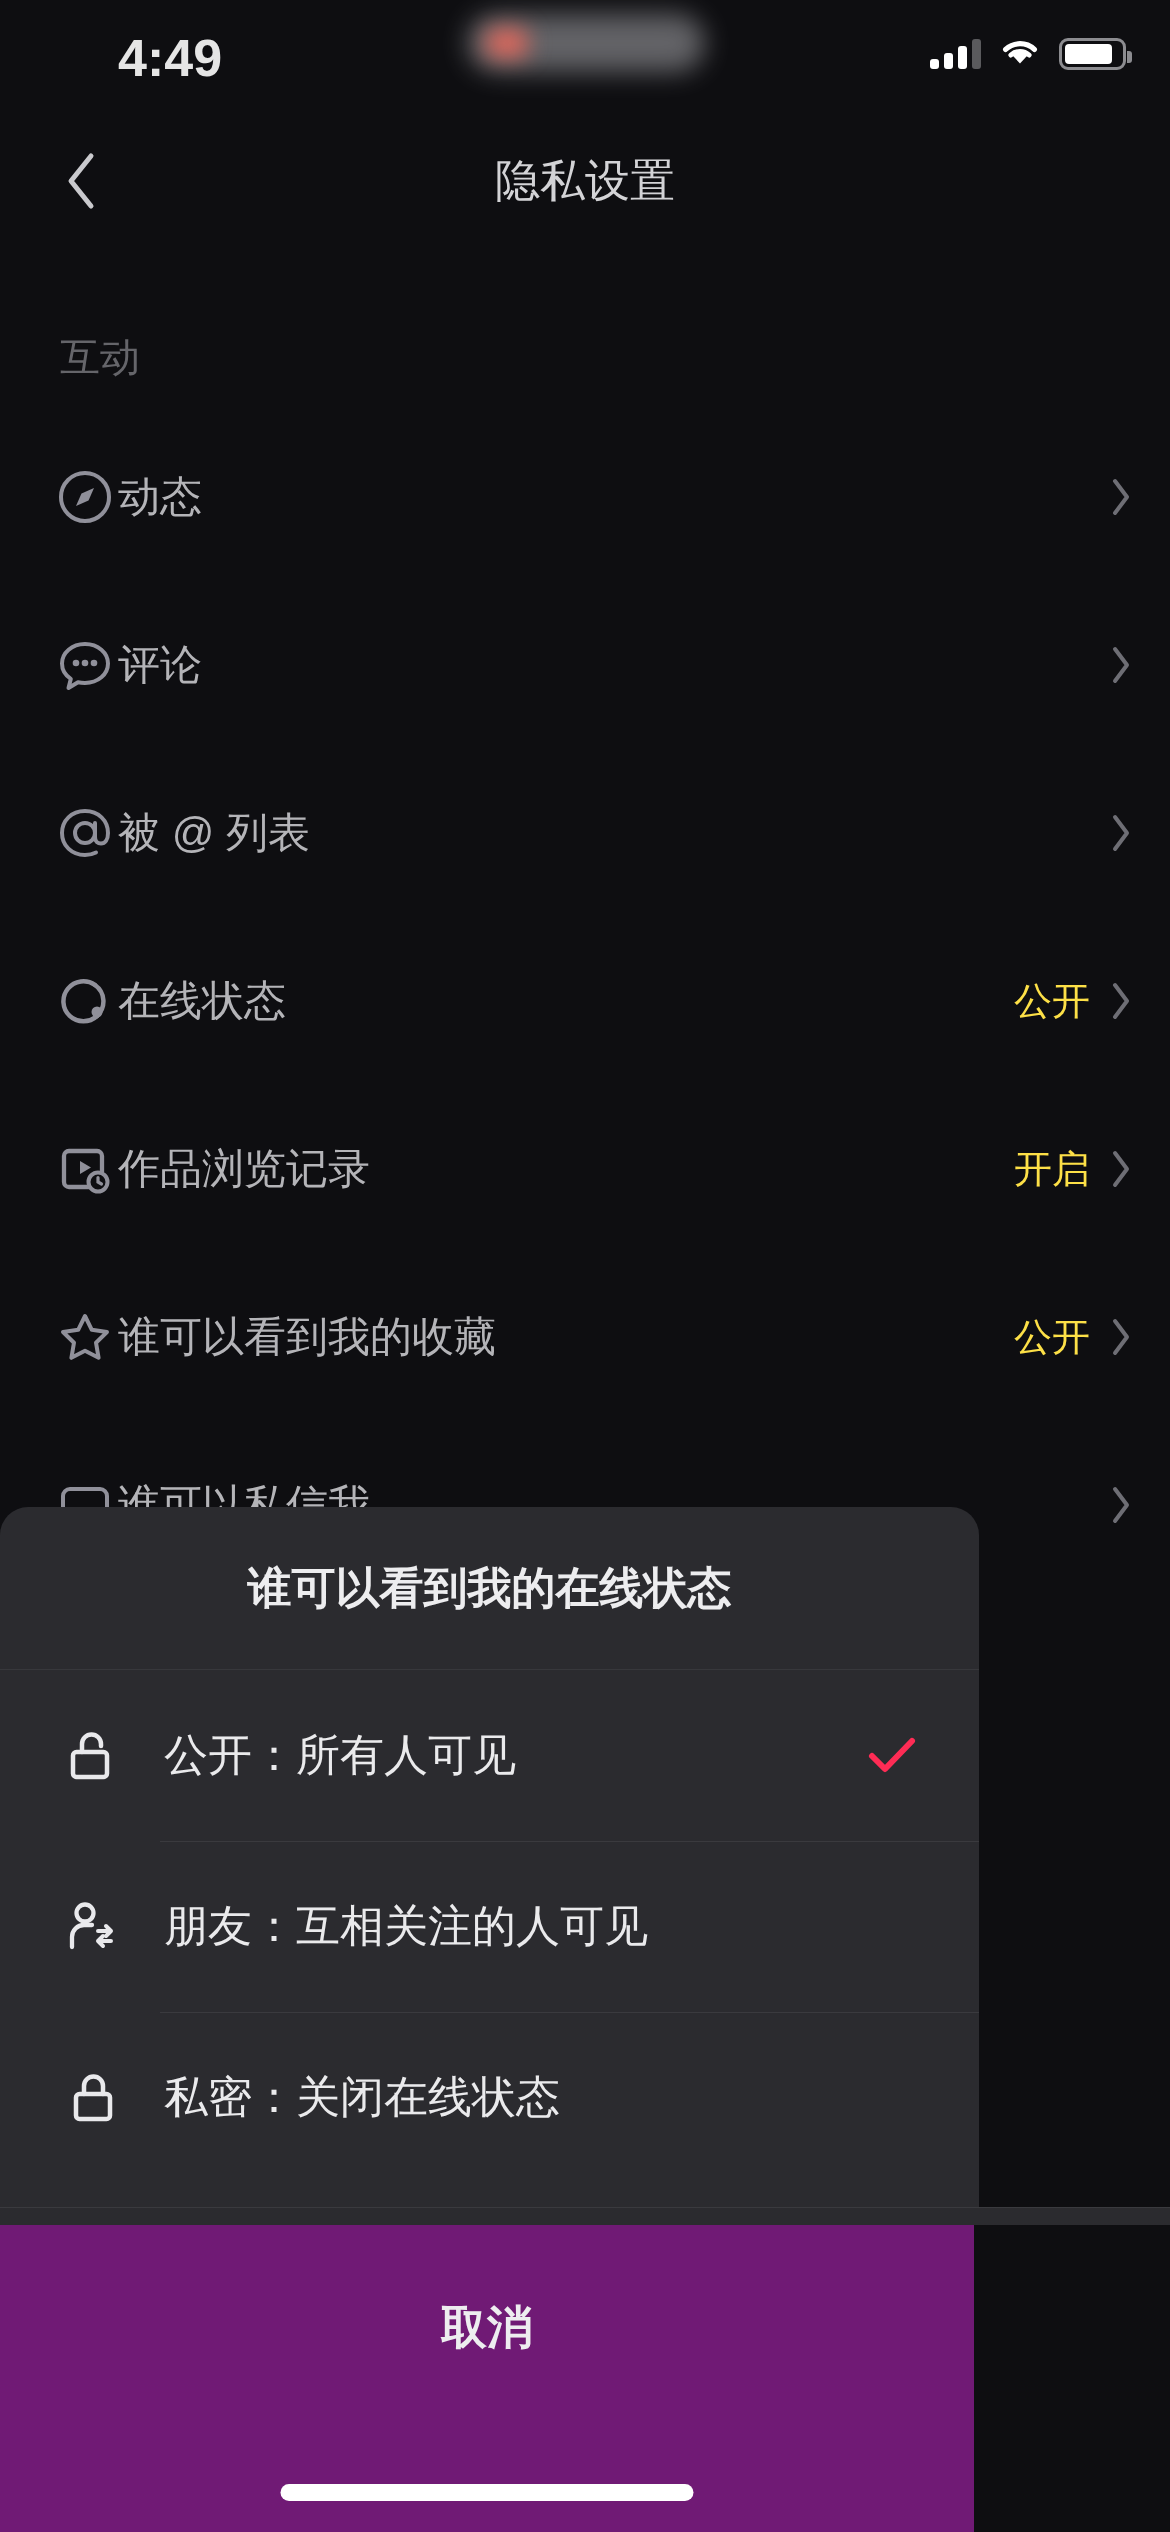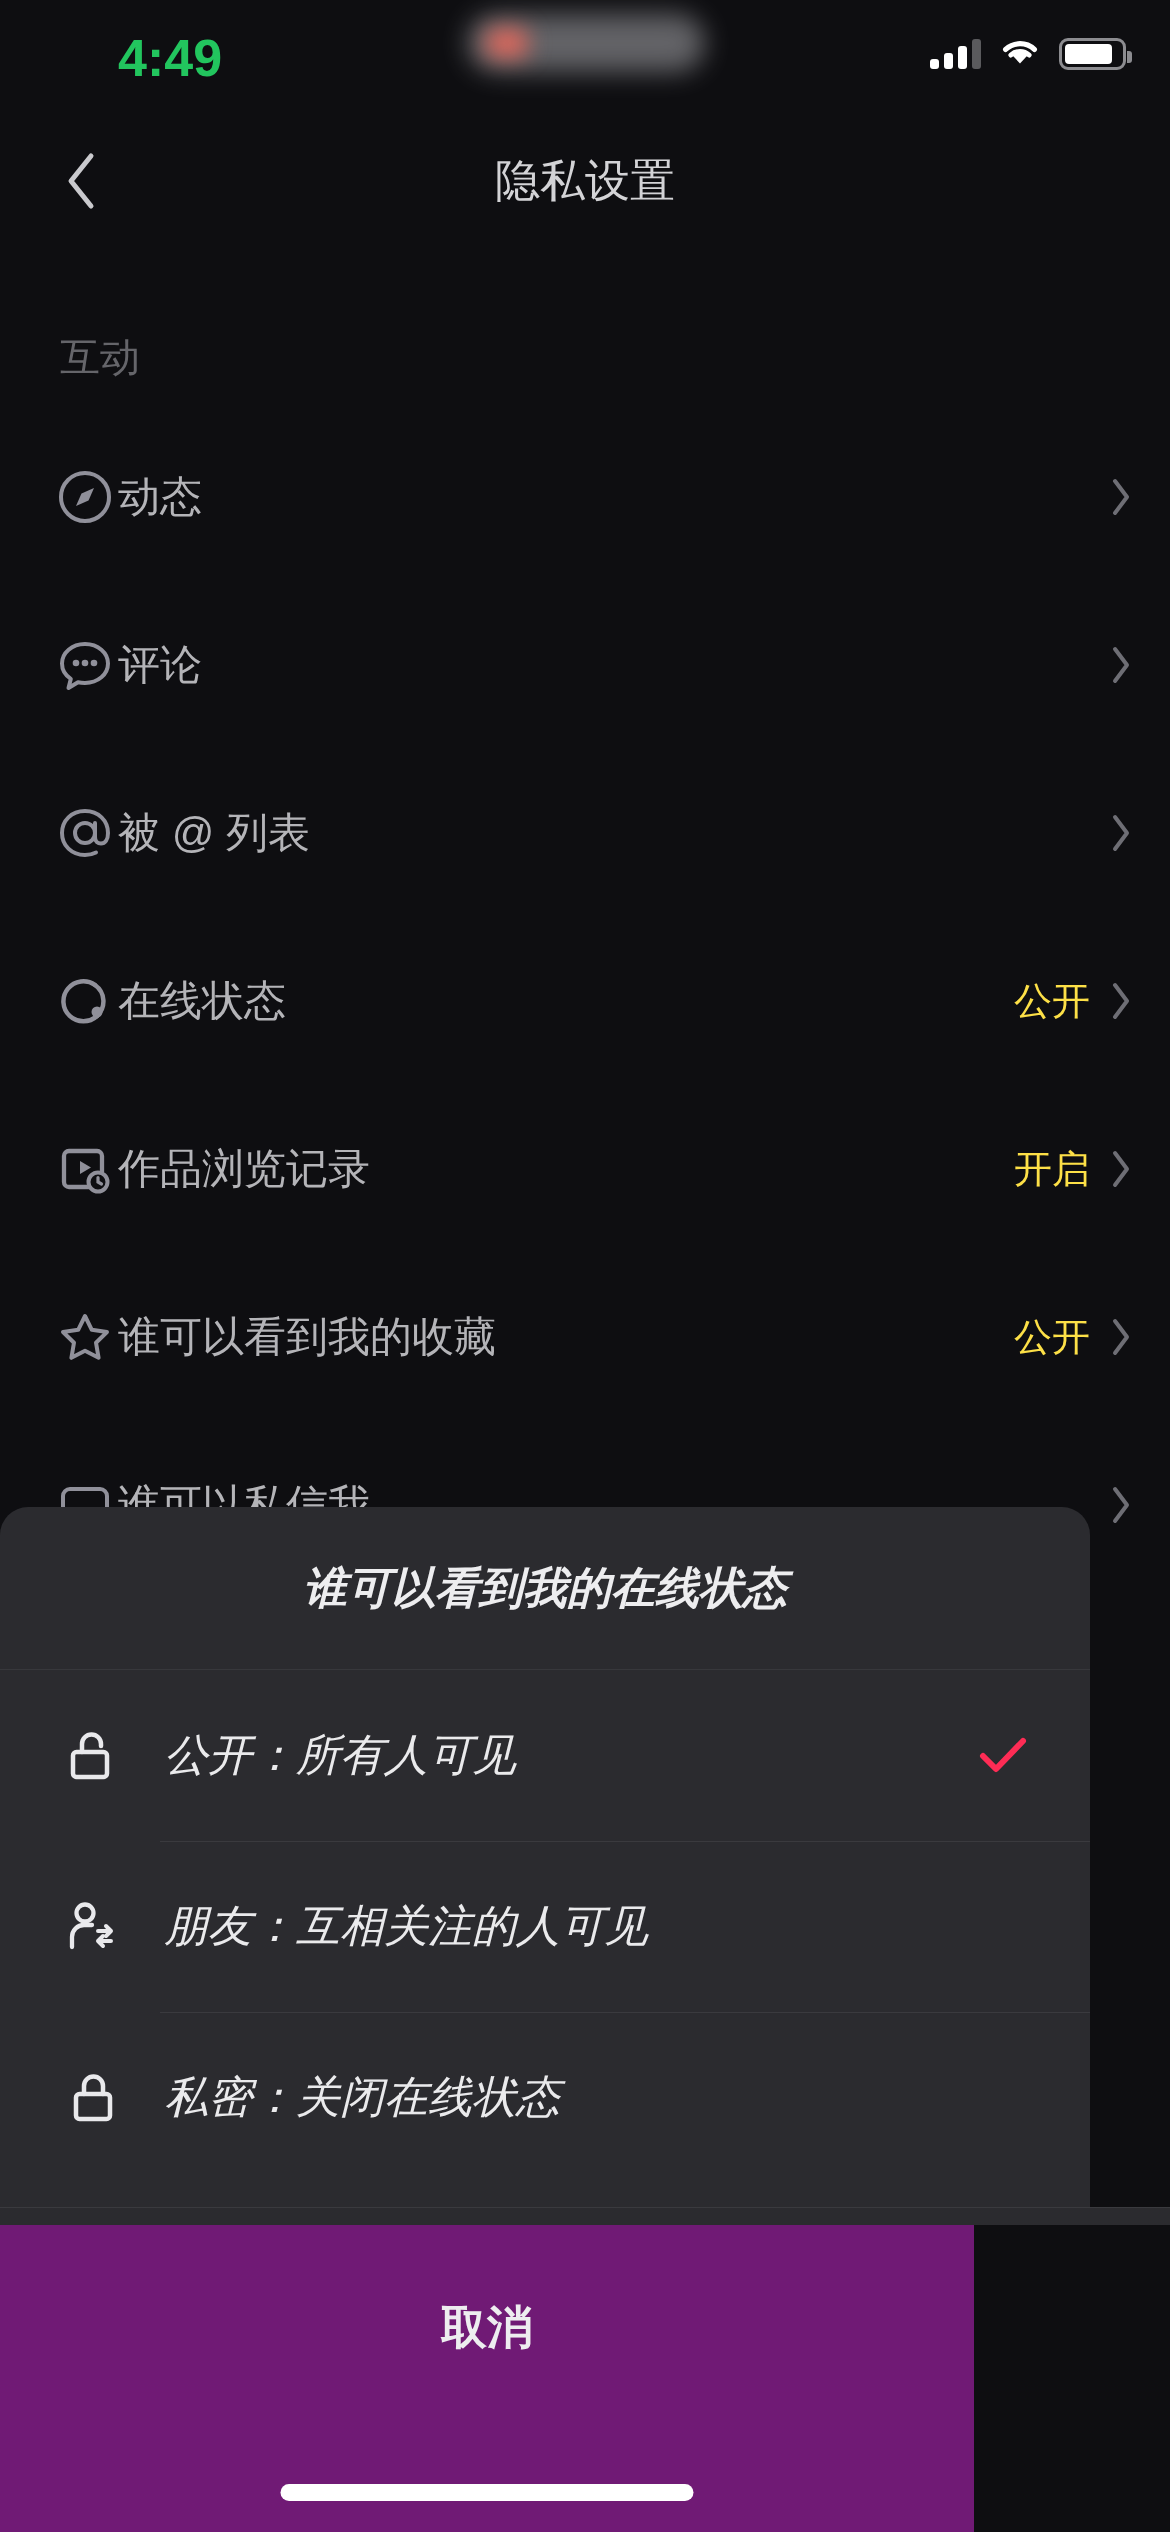--- a/index.html
+++ b/index.html
@@ -16,21 +16,21 @@
     overflow:hidden;
   }
 
   
   #statusbar {
     position:absolute; top:0; left:0; width:1170px; height:100px;
     z-index:5;
   }
   #status-time {
     position:absolute; left:118px; top:28px;
-    font-size:52px; font-weight:bold; color:#22c55e;
+    font-size:52px; font-weight:bold; color:#e5e5e5;
     letter-spacing:0px;
   }
   #dynamic-island {
     position:absolute; left:467px; top:14px;
     width:238px; height:58px; border-radius:29px;
     background:#6a6a6e;
     filter:blur(13px);
     opacity:.92;
   }
   #island-dot {
@@ -110,26 +110,25 @@
 
   
   #scrim {
     position:absolute; left:0; top:0; width:1170px; height:2532px;
     background:rgba(0,0,0,0.0);
     z-index:6;
   }
 
   
   #sheet {
-    position:absolute; left:0; top:1507px; width:1090px; height:700px;
+    position:absolute; left:0; top:1507px; width:979px; height:700px;
     background:#2b2b2f;
     border-radius:28px 28px 0 0;
     z-index:7;
     overflow:hidden;
-    font-style:italic;
   }
   #sheet-title {
     height:163px;
     display:flex; align-items:center; justify-content:center;
     font-size:44px; color:#ededef; font-weight:bold;
     border-bottom:1px solid #38383c;
   }
   .opt {
     position:relative;
     height:171px;

